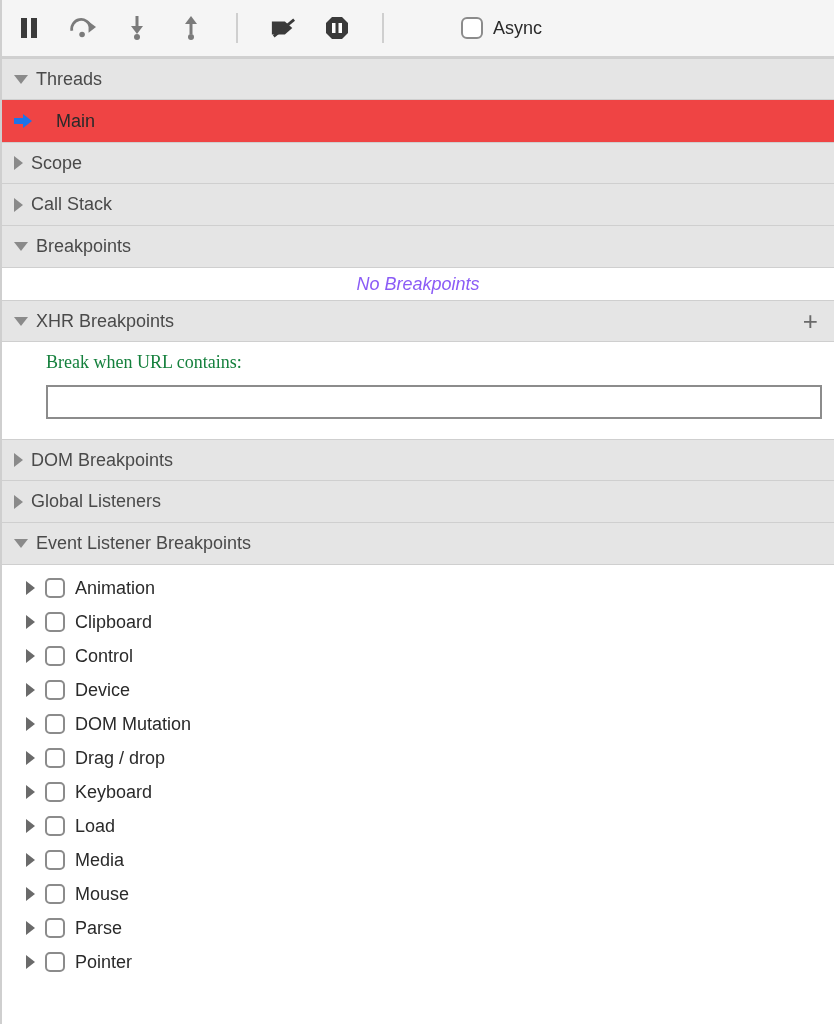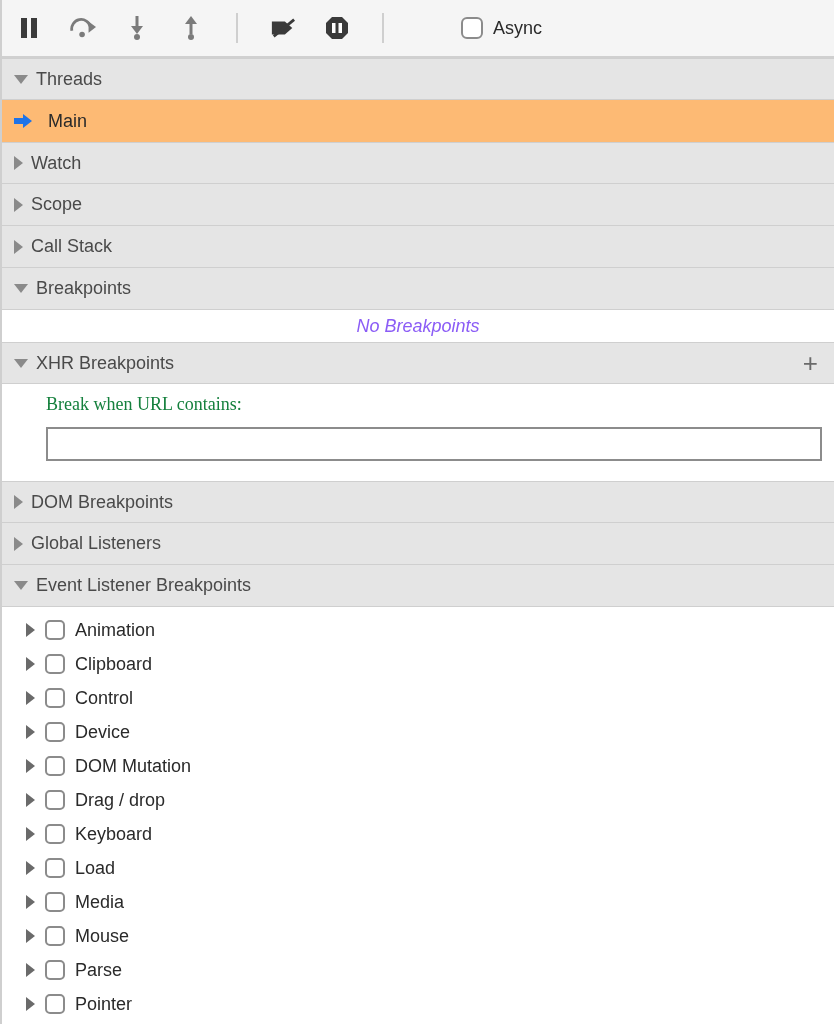--- a/index.html
+++ b/index.html
@@ -82,22 +82,22 @@
   .tri-right-dark {
     border-top: 7px solid transparent;
     border-bottom: 7px solid transparent;
     border-left: 9px solid #6a6a6a;
   }
   
   .threads-body {
     height: 42px;
     display: flex; align-items: center;
     padding: 0 12px;
-    gap: 16px;
-    background: #fdba74;
+    gap: 24px;
+    background: #ef4444;
   }
   .arrow-right-blue {
     width: 18px; height: 14px; position: relative;
   }
   .arrow-right-blue::before {
     content: ""; position: absolute; left: 0; top: 4px;
     width: 10px; height: 6px; background: #1e73e8;
   }
   .arrow-right-blue::after {
     content: ""; position: absolute; left: 9px; top: 0;
@@ -197,24 +197,20 @@
 
   <div class="section-header">
     <span class="tri tri-down"></span>
     <span>Threads</span>
   </div>
   <div class="threads-body">
     <span class="arrow-right-blue"></span>
     <span>Main</span>
   </div>
 
-  <div class="section-header">
-    <span class="tri tri-right"></span>
-    <span>Watch</span>
-  </div>
 
   <div class="section-header">
     <span class="tri tri-right"></span>
     <span>Scope</span>
   </div>
 
   <div class="section-header">
     <span class="tri tri-right"></span>
     <span>Call Stack</span>
   </div>

